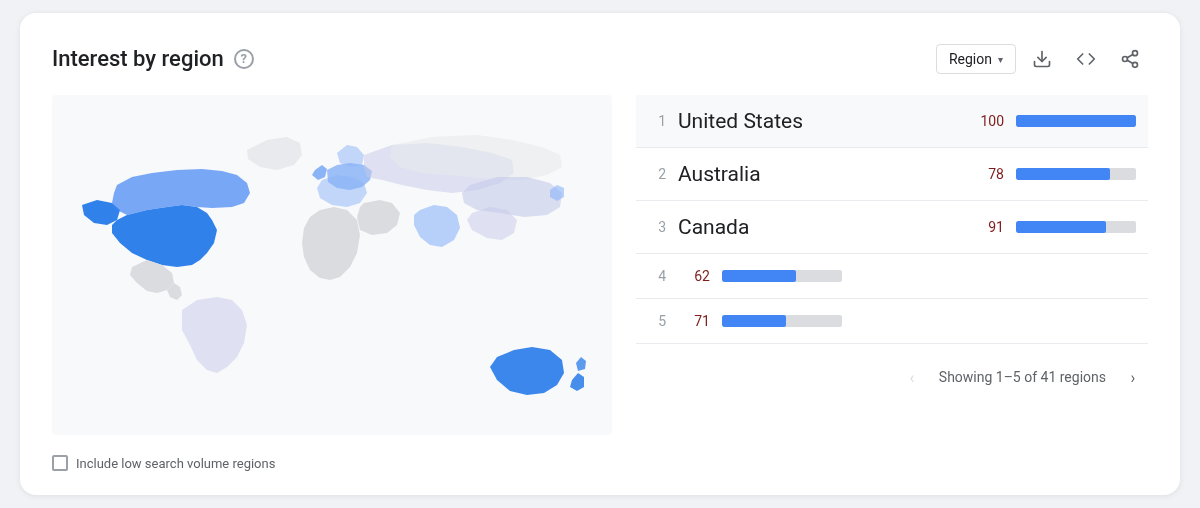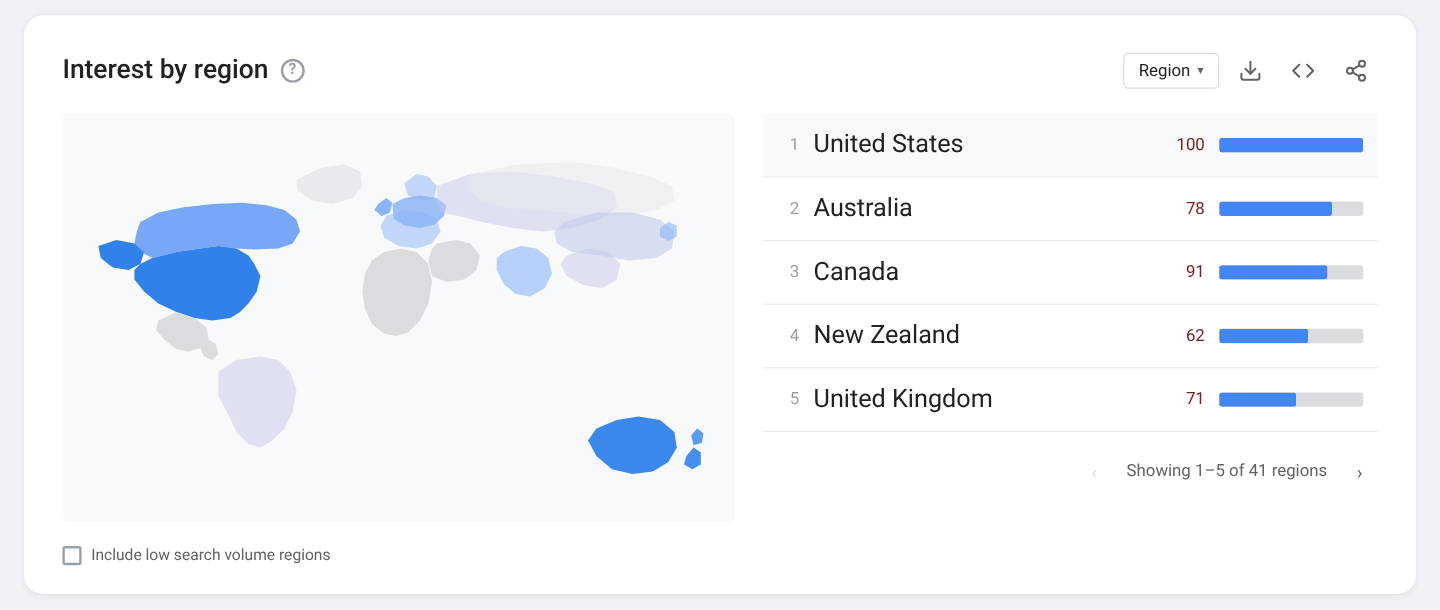--- a/index.html
+++ b/index.html
@@ -292,29 +292,27 @@
         <div class="table-row">
     <span class="row-num">3</span>
     <span class="row-name">Canada</span>
     <span class="row-value">91</span>
     <div class="bar-container">
       <div class="bar-fill" style="width:75%"></div>
     </div>
   </div>
         <div class="table-row">
     <span class="row-num">4</span>
-    <span class="row-name">New Zealand</span>
     <span class="row-value">62</span>
     <div class="bar-container">
       <div class="bar-fill" style="width:62%"></div>
     </div>
   </div>
         <div class="table-row">
     <span class="row-num">5</span>
-    <span class="row-name">United Kingdom</span>
     <span class="row-value">71</span>
     <div class="bar-container">
       <div class="bar-fill" style="width:53%"></div>
     </div>
   </div>
         <div class="pagination">
   <div class="page-btn disabled">‹</div>
   <span>Showing 1–5 of 41 regions</span>
   <div class="page-btn">›</div>
 </div>

